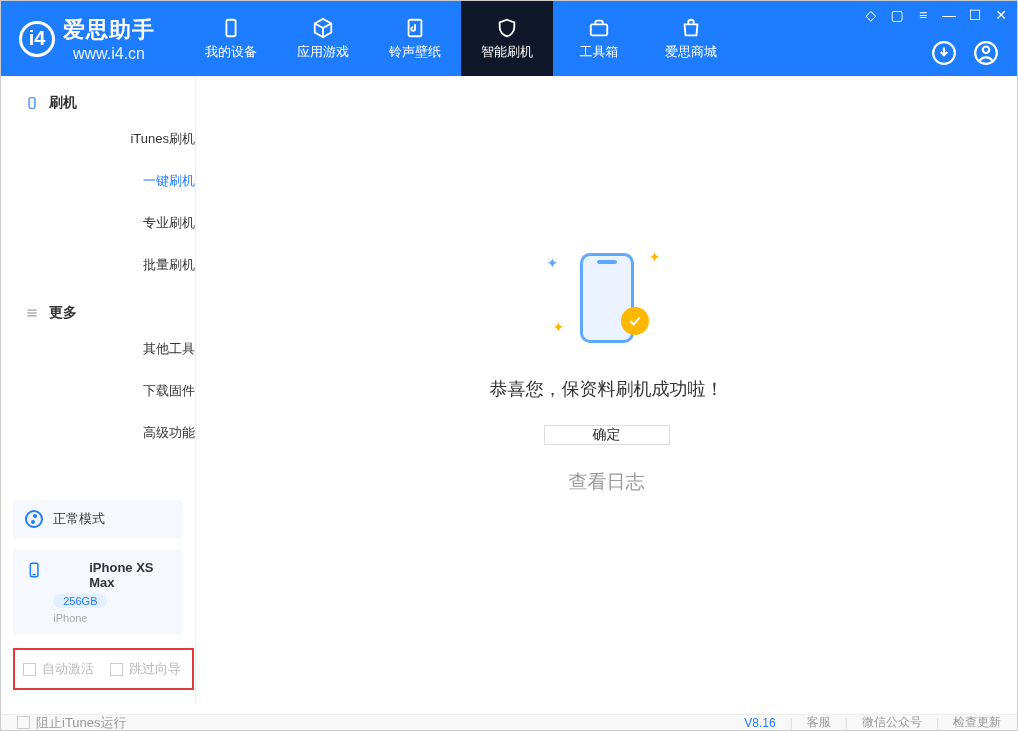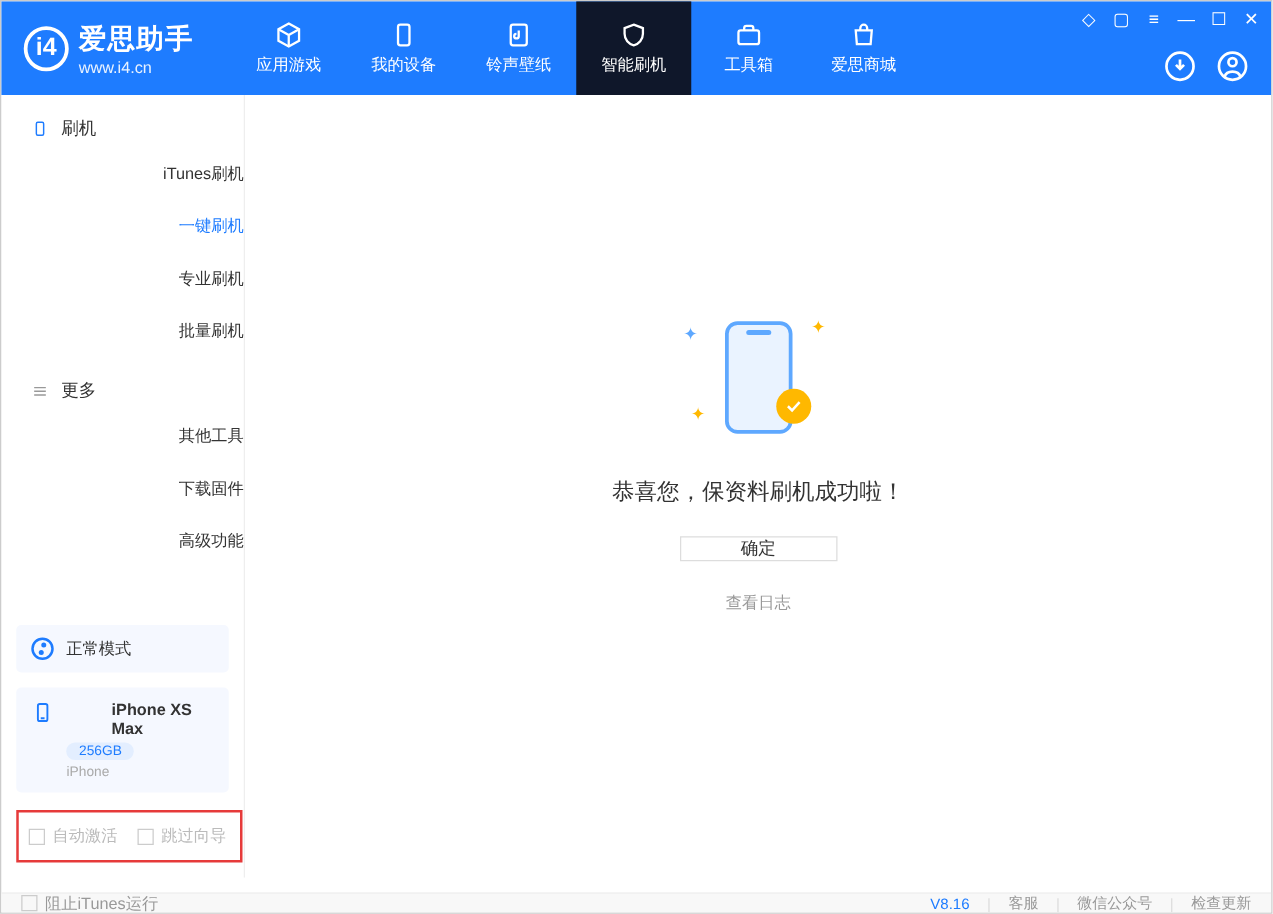--- a/index.html
+++ b/index.html
@@ -4,34 +4,34 @@
 <style>
 * { margin: 0; padding: 0; box-sizing: border-box; font-family: "Microsoft YaHei", Arial, sans-serif; }
 body { background: #fff; width: 1018px; height: 731px; overflow: hidden; position: relative; border: 1px solid #ccc; }
 
 
 .header { background: #1e7cff; height: 75px; display: flex; align-items: center; padding: 0 0 0 18px; position: relative; }
 .logo { display: flex; align-items: center; color: #fff; margin-right: 30px; }
 .logo-icon { width: 36px; height: 36px; border: 3px solid #fff; border-radius: 50%; display: flex; align-items: center; justify-content: center; font-weight: bold; font-size: 20px; margin-right: 8px; }
 .logo-text { display: flex; flex-direction: column; }
 .logo-main { font-size: 22px; font-weight: bold; letter-spacing: 1px; }
-.logo-sub { font-size: 13px; opacity: 0.9; }
+.logo-sub { font-size: 16px; opacity: 0.9; text-align: center; }
 .nav-tabs { display: flex; height: 100%; }
 .nav-tab { width: 92px; height: 100%; display: flex; flex-direction: column; align-items: center; justify-content: center; color: #fff; font-size: 13px; cursor: pointer; gap: 4px; }
 .nav-tab.active { background: #0f172a; }
 .nav-tab svg { width: 22px; height: 22px; }
 .win-controls { position: absolute; right: 8px; top: 6px; display: flex; gap: 10px; color: #fff; }
 .win-controls span { cursor: pointer; font-size: 14px; width: 16px; text-align: center; }
 .header-actions { position: absolute; right: 18px; bottom: 10px; display: flex; gap: 16px; }
 .header-actions svg { width: 26px; height: 26px; cursor: pointer; }
 
 
 .body { display: flex; height: calc(100% - 75px - 28px); }
 .sidebar { width: 195px; border-right: 1px solid #eee; display: flex; flex-direction: column; }
-.side-section { padding: 18px 0 6px 24px; display: flex; align-items: center; gap: 10px; color: #333; font-size: 14px; font-weight: 400; }
+.side-section { padding: 18px 0 6px 24px; display: flex; align-items: center; gap: 10px; color: #333; font-size: 14px; font-weight: 700; }
 .side-section svg { width: 14px; height: 14px; }
 .side-item { padding: 12px 0 12px 56px; font-size: 13px; color: #333; cursor: pointer; text-align: right; }
 .side-item.active { color: #1e7cff; }
 .sidebar-spacer { flex: 1; }
 .device-box { margin: 6px 12px; background: #f5f8ff; border-radius: 4px; padding: 10px 12px; display: flex; align-items: flex-end; gap: 10px; font-size: 13px; color: #333; }
 .device-box.info { flex-direction: row; align-items: flex-start; }
 .device-info { display: flex; flex-direction: column; gap: 4px; }
 .device-name { font-weight: 600; color: #333; margin-left: 36px; }
 .device-cap { background: #e3eeff; color: #1e7cff; border-radius: 10px; padding: 1px 10px; font-size: 11px; width: fit-content; }
 .device-type { color: #aaa; font-size: 11px; }
@@ -51,21 +51,21 @@
 .phone { width: 54px; height: 90px; border: 3px solid #5ea8ff; border-radius: 10px; background: #eaf3ff; position: relative; }
 .phone::before { content: ''; position: absolute; top: 4px; left: 50%; transform: translateX(-50%); width: 20px; height: 4px; background: #5ea8ff; border-radius: 2px; }
 .check-badge { position: absolute; right: 28px; bottom: 18px; width: 28px; height: 28px; background: #ffb800; border-radius: 50%; display: flex; align-items: center; justify-content: center; }
 .check-badge svg { width: 16px; height: 16px; }
 .sparkle { position: absolute; color: #ffb800; font-size: 14px; }
 .s1 { top: 12px; left: 10px; color: #5ea8ff; }
 .s2 { top: 6px; right: 16px; }
 .s3 { bottom: 18px; left: 16px; }
 .success-text { font-size: 18px; color: #333; }
 .ok-button { border: 1px solid #ddd; background: #fff; padding: 0 48px; font-size: 14px; color: #333; cursor: pointer; }
-.view-log { color: #999; font-size: 13px; cursor: pointer; }
+.view-log { color: #999; font-size: 19px; cursor: pointer; }
 
 
 .footer { position: absolute; bottom: 0; left: 0; right: 0; height: 16px; background: #f8f8f8; border-top: 1px solid #eee; display: flex; align-items: center; padding: 0 16px; font-size: 12px; color: #999; }
 .footer .checkbox { color: #999; }
 .footer-right { margin-left: auto; display: flex; align-items: center; gap: 14px; }
 .footer-link { color: #999; cursor: pointer; }
 .footer-sep { color: #ddd; }
 .version { color: #1e7cff; }
 </style>
 </head>
@@ -75,30 +75,30 @@
   <div class="logo">
     <div class="logo-icon">i4</div>
     <div class="logo-text">
       <span class="logo-main">爱思助手</span>
       <span class="logo-sub">www.i4.cn</span>
     </div>
   </div>
   <div class="nav-tabs">
     <div class="nav-tab">
       <svg viewBox="0 0 24 24" fill="none" stroke="#fff" stroke-width="2">
+          <rect x="7" y="3" width="10" height="18" rx="2"></rect>
+        </svg>
+      <span>我的设备</span>
+    </div>
+    <div class="nav-tab">
+      <svg viewBox="0 0 24 24" fill="none" stroke="#fff" stroke-width="2">
           <path d="M12 2l9 5v10l-9 5-9-5V7l9-5z"></path>
           <path d="M12 12l9-5M12 12v10M12 12L3 7"></path>
         </svg>
       <span>应用游戏</span>
-    </div>
-    <div class="nav-tab">
-      <svg viewBox="0 0 24 24" fill="none" stroke="#fff" stroke-width="2">
-          <rect x="7" y="3" width="10" height="18" rx="2"></rect>
-        </svg>
-      <span>我的设备</span>
     </div>
     <div class="nav-tab">
       <svg viewBox="0 0 24 24" fill="none" stroke="#fff" stroke-width="2">
           <rect x="5" y="3" width="14" height="18" rx="2"></rect>
           <path d="M12 8v5a2 2 0 1 1-2-2"></path>
         </svg>
       <span>铃声壁纸</span>
     </div>
     <div class="nav-tab active">
       <svg viewBox="0 0 24 24" fill="none" stroke="#fff" stroke-width="2">

